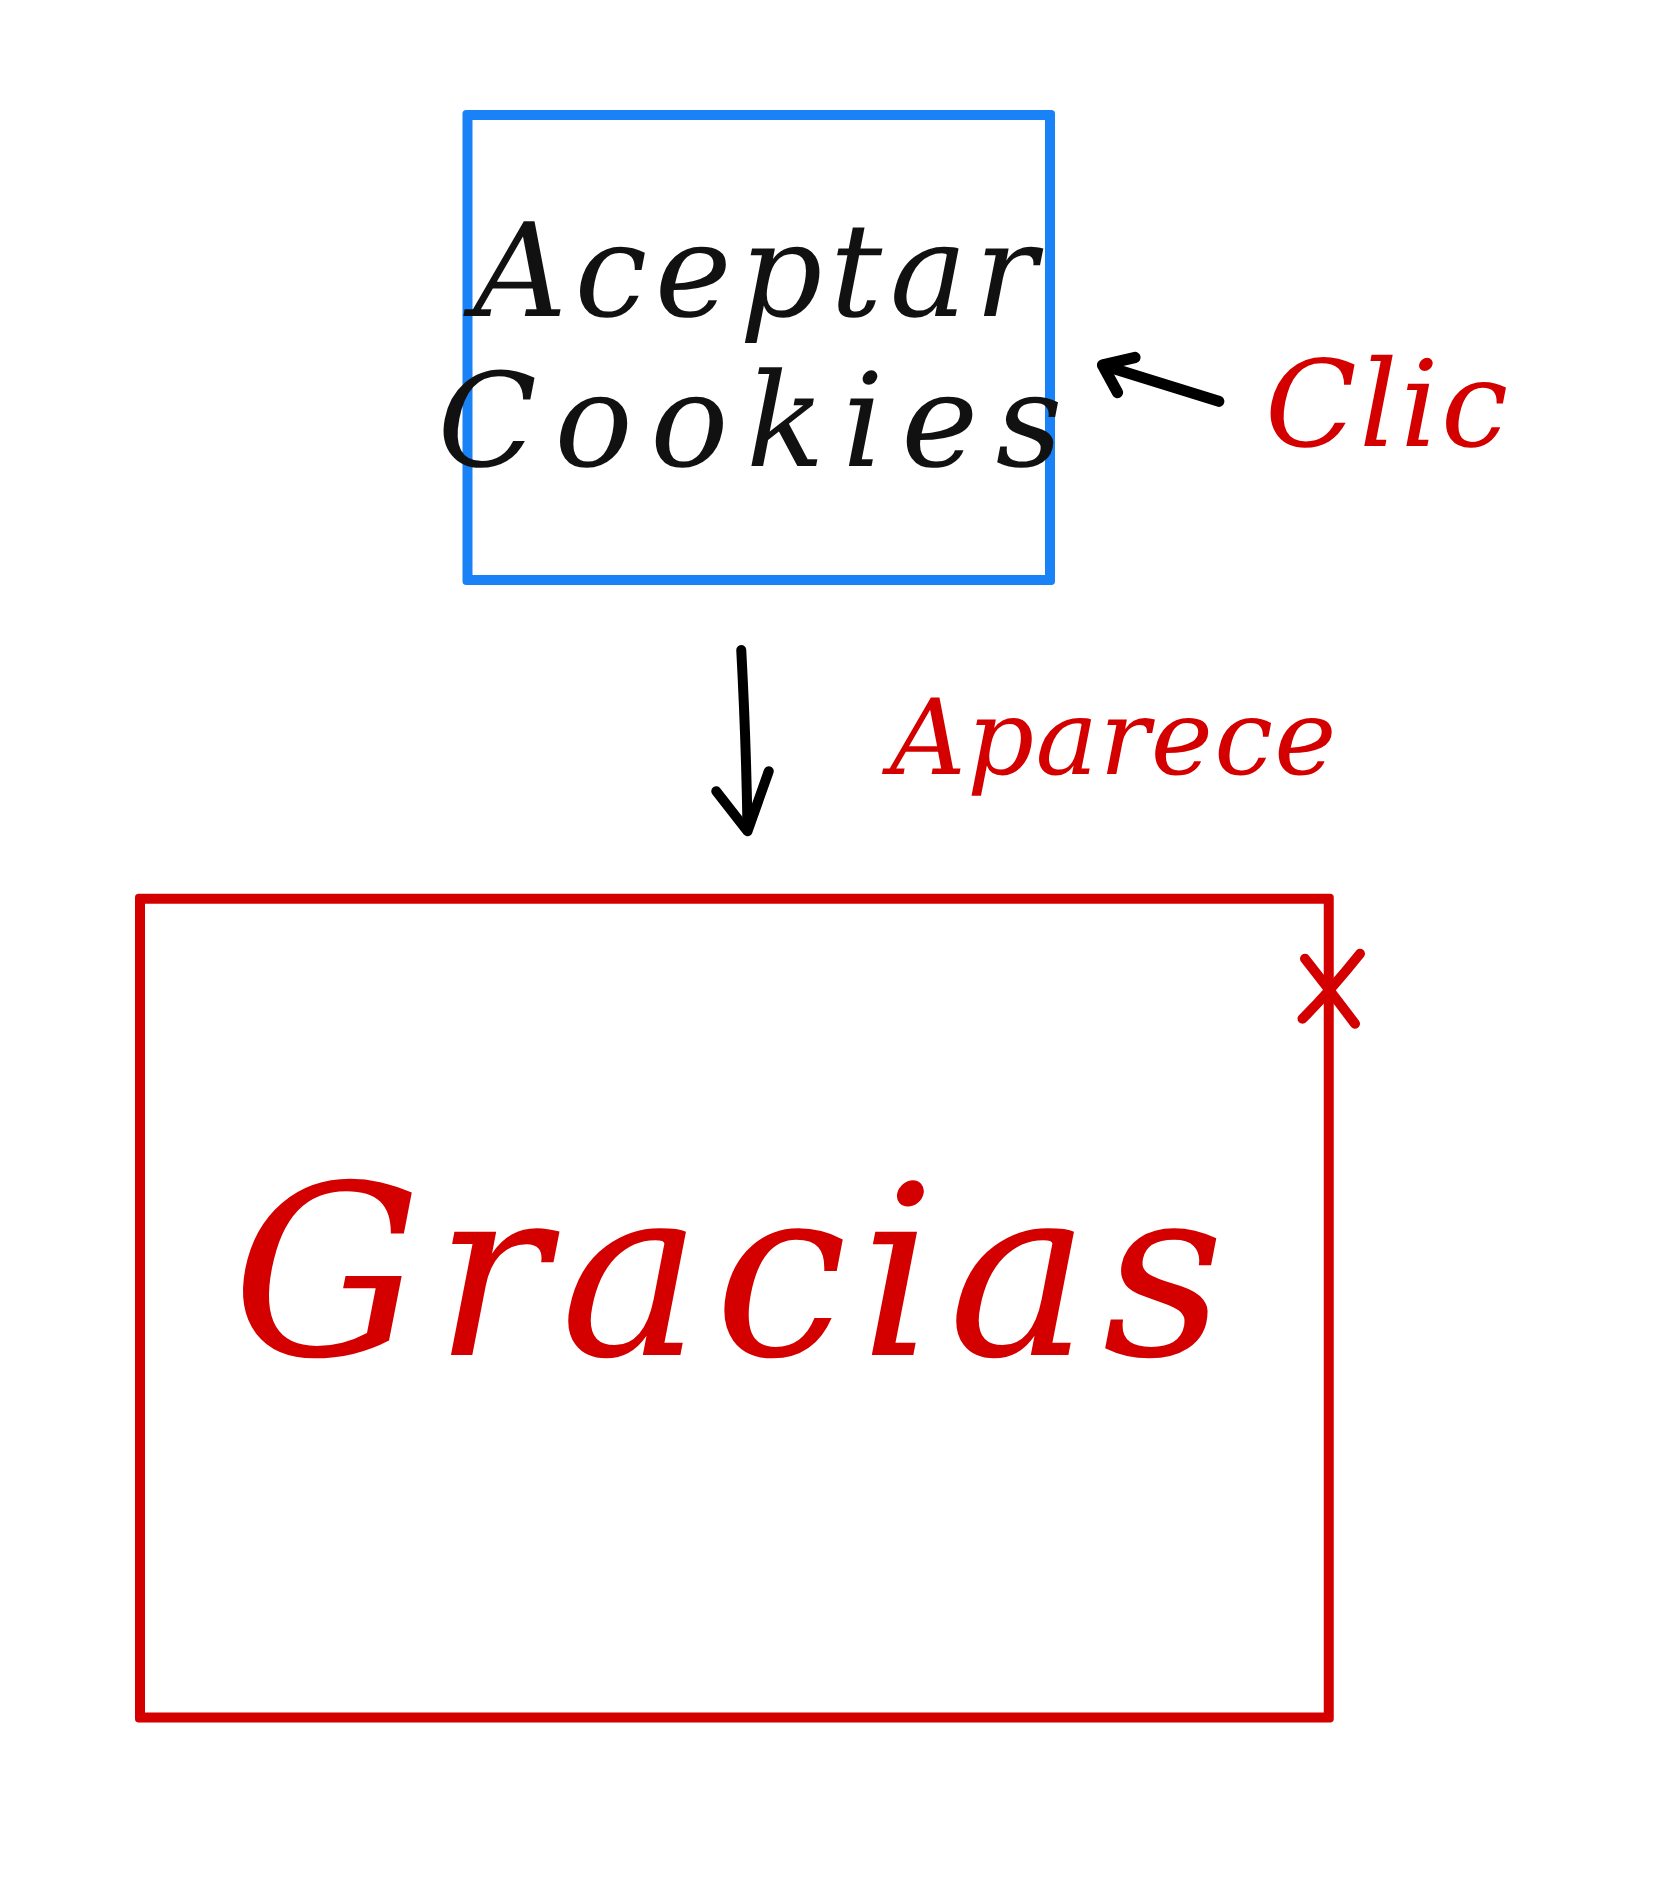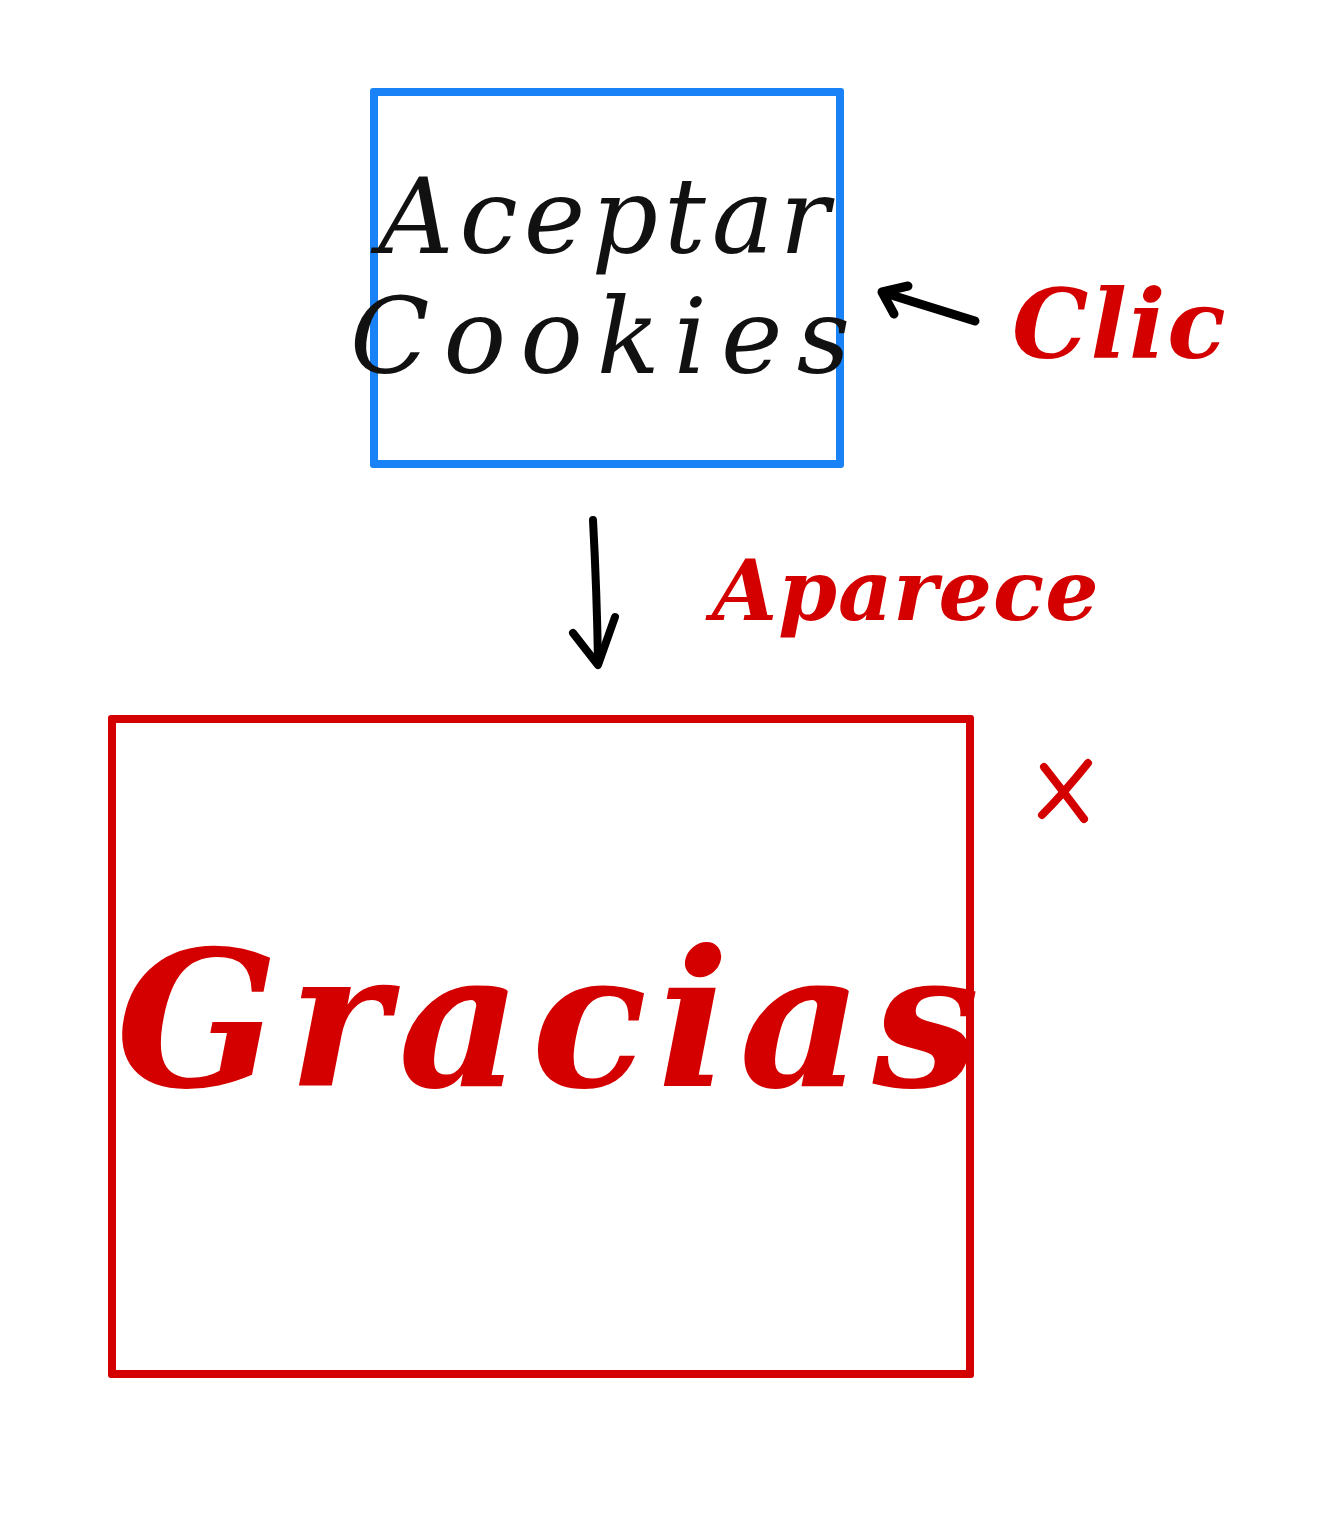--- a/index.html
+++ b/index.html
@@ -1,38 +1,38 @@
 <!DOCTYPE html>
 <html><head>
   <meta charset="utf-8">
   <style>
     html, body { margin: 0; padding: 0; }
     body {
       width: 1327px; height: 1517px; background: #ffffff; position: relative; overflow: hidden;
       font-family: "DejaVu Sans", sans-serif;
     }
-    .hand { font-family: "DejaVu Serif", serif; font-style: italic; font-weight: bold; }
+    .hand { font-family: "DejaVu Serif", serif; font-style: italic; font-weight: normal; }
     #cookie-box {
       position: absolute; left: 370px; top: 88px; width: 474px; height: 380px;
       box-sizing: border-box; border: 8px solid #1a82f7; border-radius: 3px;
       display: flex; flex-direction: column; align-items: center; justify-content: center;
       background: #fff; cursor: pointer;
     }
     #cookie-box .l1, #cookie-box .l2 {
       color: #111; font-size: 104px; line-height: 1.15; letter-spacing: 6px; font-weight: 200;
     }
     #cookie-box .l2 { letter-spacing: 14px; }
     #clic-label {
       position: absolute; left: 1012px; top: 268px; color: #d40000; font-size: 96px; letter-spacing: 2px;
     }
     #aparece-label {
       position: absolute; left: 712px; top: 541px; color: #d40000; font-size: 84px; letter-spacing: 1px;
     }
     #thanks-box {
-      position: absolute; left: 108px; top: 715px; width: 866px; height: 663px;
+      position: absolute; left: 108px; top: 715px; width: 959px; height: 663px;
       box-sizing: border-box; border: 8px solid #d40000; border-radius: 3px; background: #fff;
     }
     #thanks-text {
       position: absolute; left: 0; right: 0; top: 185px; text-align: center;
       color: #d40000; font-size: 190px; letter-spacing: 10px;
     }
     #close-x {
       position: absolute; left: 920px; top: 32px; width: 60px; height: 70px; cursor: pointer;
     }
     svg.arrow { position: absolute; overflow: visible; }

